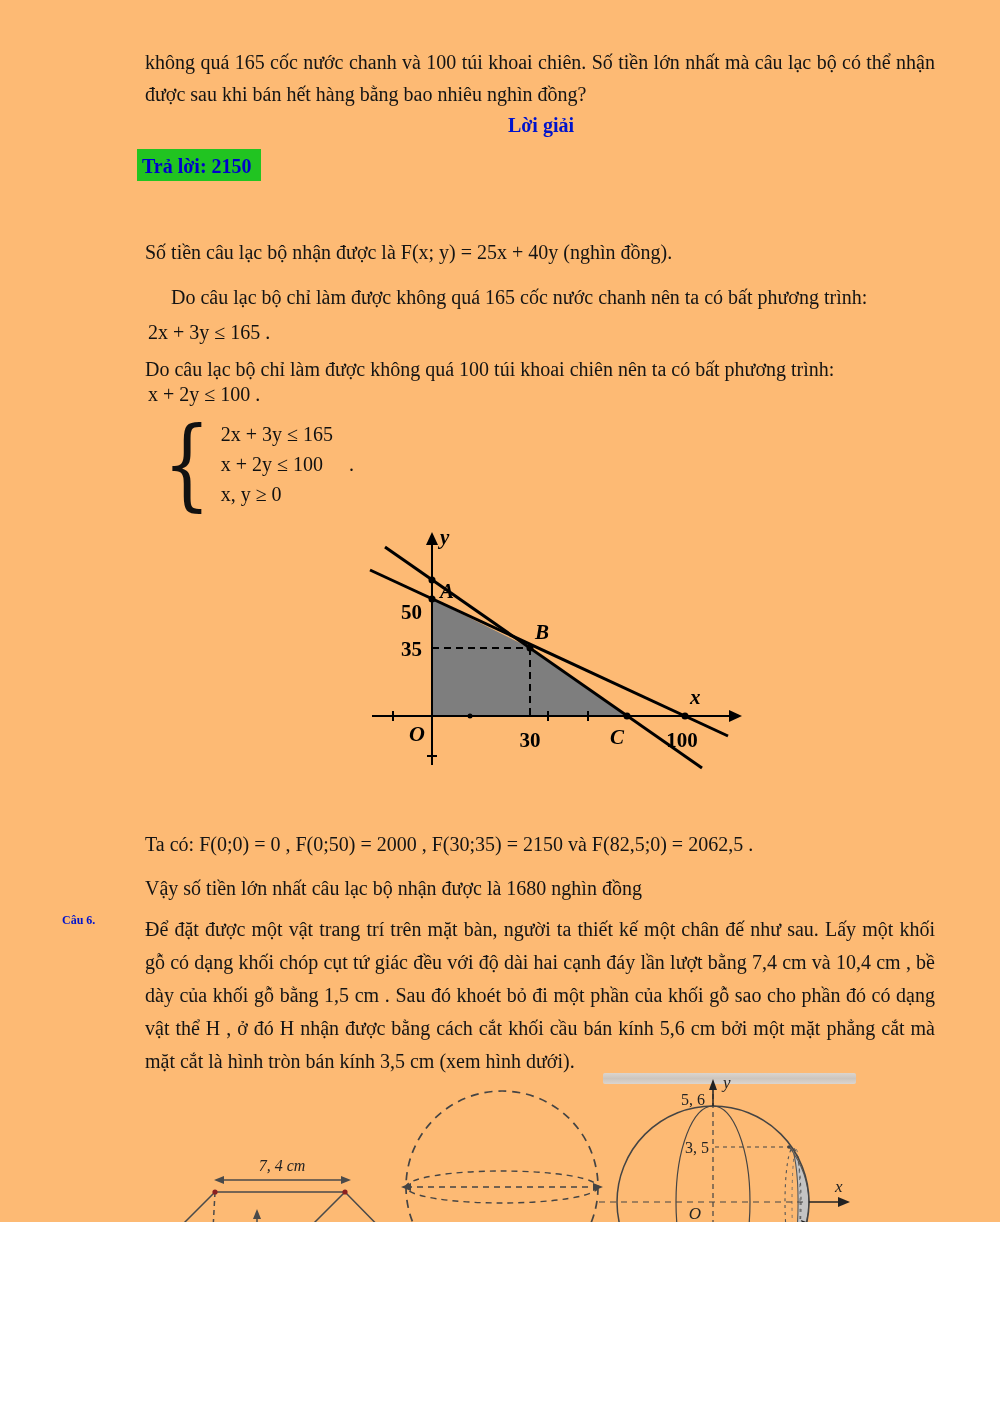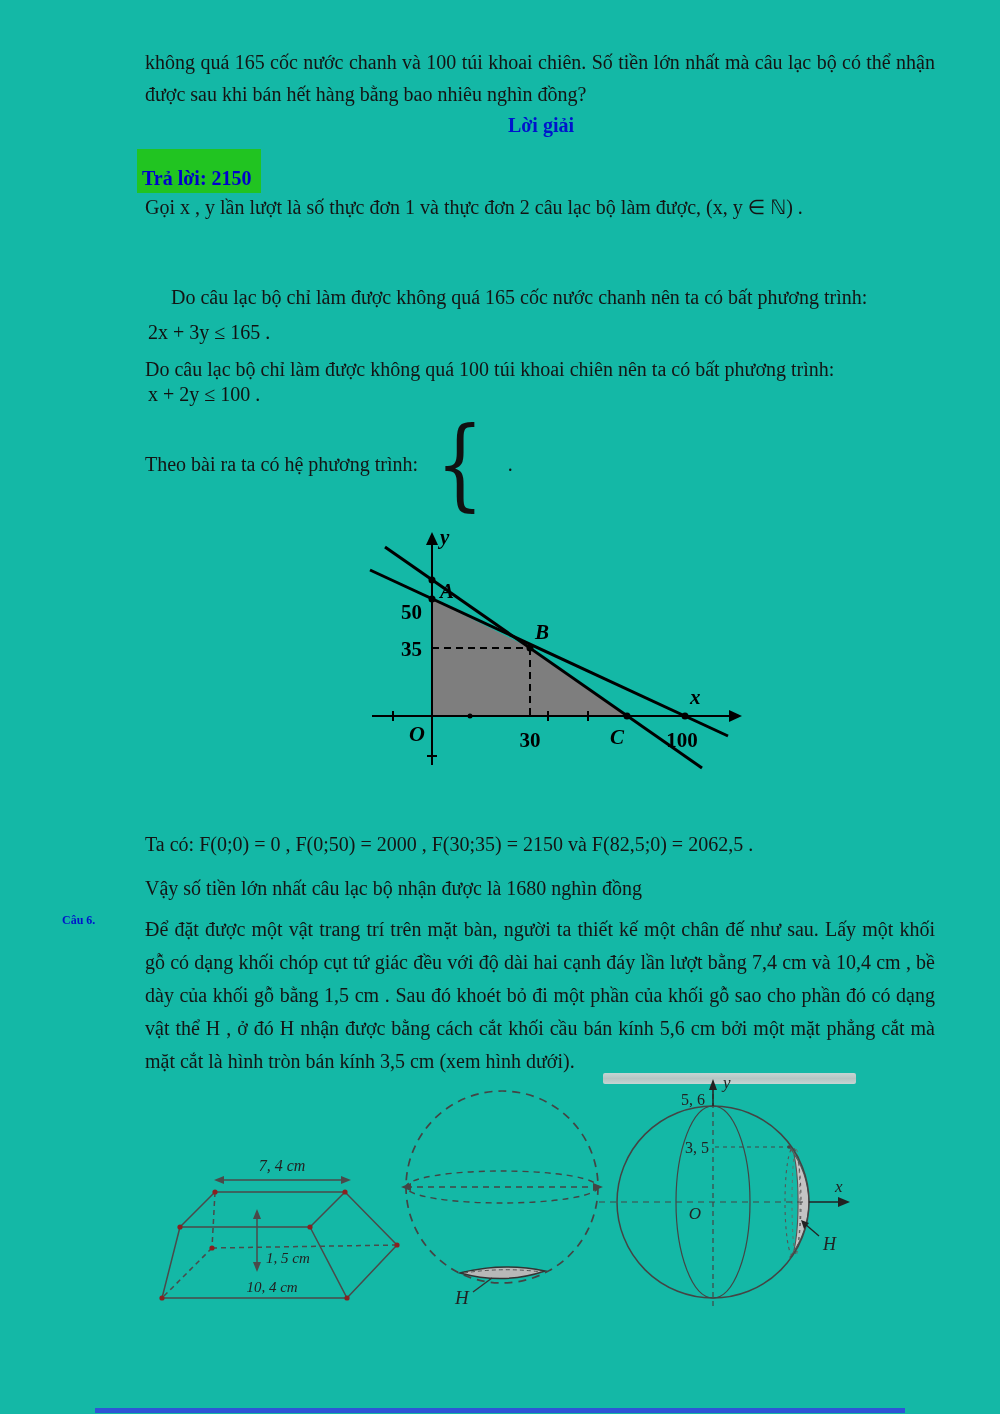--- a/index.html
+++ b/index.html
@@ -1,24 +1,24 @@
 <!DOCTYPE html>
 <html><head>
 <meta charset="utf-8">
 <style>
   html,body{margin:0;padding:0;background:#ffffff;}
-  #page{position:relative;width:1000px;height:1414px;background:#14b8a6;overflow:hidden;
+  #page{position:relative;width:1000px;height:1222px;background:#fdba74;overflow:hidden;
         font-family:"Liberation Serif", serif;color:#111;}
   .abs{position:absolute;}
   .para{font-size:20px;line-height:32px;color:#141414;}
   .just{text-align:justify;}
   .blue{color:#0014cc;font-weight:bold;}
   .heading{width:1000px;text-align:center;font-size:20px;padding-left:41px;}
   .answer{background:#21c421;color:#0000cc;font-weight:bold;font-size:20px;
-          padding:18px 9px 3px 5px;display:inline-block;}
+          padding:6px 9px 3px 5px;display:inline-block;}
   .math{font-size:20px;}
   .sysrow{display:flex;align-items:center;}
   .brace{font-family:"DejaVu Serif", serif;font-size:100px;font-weight:200;
          line-height:0.9;margin-left:10px;transform:scaleX(.75);}
   .syscol{display:flex;flex-direction:column;gap:7px;font-size:20px;margin-left:2px;}
   .period{margin-left:16px;font-size:20px;}
   svg text{font-family:"Liberation Serif", serif;}
   .graylabel{fill:#222;}
   .strip{background:linear-gradient(#d8d8d8,#c7c7c7,#d8d8d8);border-radius:2px;opacity:.9;}
   .bluebar{background:#2e54d6;}
@@ -29,29 +29,33 @@
 <div id="page">
 
   <div class="abs para just" style="left:145px;top:46px;width:790px;">không quá 165 cốc nước chanh và 100 túi khoai chiên. Số tiền lớn nhất mà câu lạc bộ có thể nhận được sau khi bán hết hàng bằng bao nhiêu nghìn đồng?</div>
 
   <div class="abs heading blue" style="left:0;top:114px;">Lời giải</div>
 
   <div class="abs" style="left:137px;top:149px;">
     <span class="answer">Trả lời: 2150</span>
   </div>
 
-  <div class="abs para" style="left:145px;top:191px;width:800px;">Gọi x ,  y  lần lượt là số thực đơn 1 và thực đơn 2 câu lạc bộ làm được,  (x, y ∈ ℕ) .</div>
+  <div class="abs para" style="left:145px;top:236px;width:800px;">Số tiền câu lạc bộ nhận được là  F(x; y) = 25x + 40y  (nghìn đồng).</div>
   <div class="abs para" style="left:145px;top:281px;width:800px;margin-left:26px;">Do câu lạc bộ chỉ làm được không quá  165  cốc nước chanh nên ta có bất phương trình:</div>
   <div class="abs math" style="left:148px;top:321px;">2x + 3y ≤ 165 .</div>
   <div class="abs para" style="left:145px;top:353px;width:800px;">Do câu lạc bộ chỉ làm được không quá  100  túi khoai chiên nên ta có bất phương trình:</div>
   <div class="abs math" style="left:148px;top:383px;">x + 2y ≤ 100 .</div>
 
   <div class="abs sysrow" style="left:145px;top:414px;height:100px;">
-    <span class="para">Theo bài ra ta có hệ phương trình:</span>
     <span class="brace">{</span>
+    <span class="syscol">
+      <span>2x + 3y ≤ 165</span>
+      <span>x + 2y ≤ 100</span>
+      <span>x, y ≥ 0</span>
+    </span>
     <span class="period">.</span>
   </div>
 
   <svg class="abs" style="left:330px;top:528px;" width="420" height="250" viewBox="0 0 420 250">
 
     <polygon points="102,188 102,71 200,120 297,188" fill="#7e7e7e"></polygon>
 
     <line x1="42" y1="188" x2="404" y2="188" stroke="#000" stroke-width="2"></line>
     <polygon points="412,188 399,182 399,194" fill="#000"></polygon>
     <line x1="102" y1="12" x2="102" y2="237" stroke="#000" stroke-width="2"></line>

